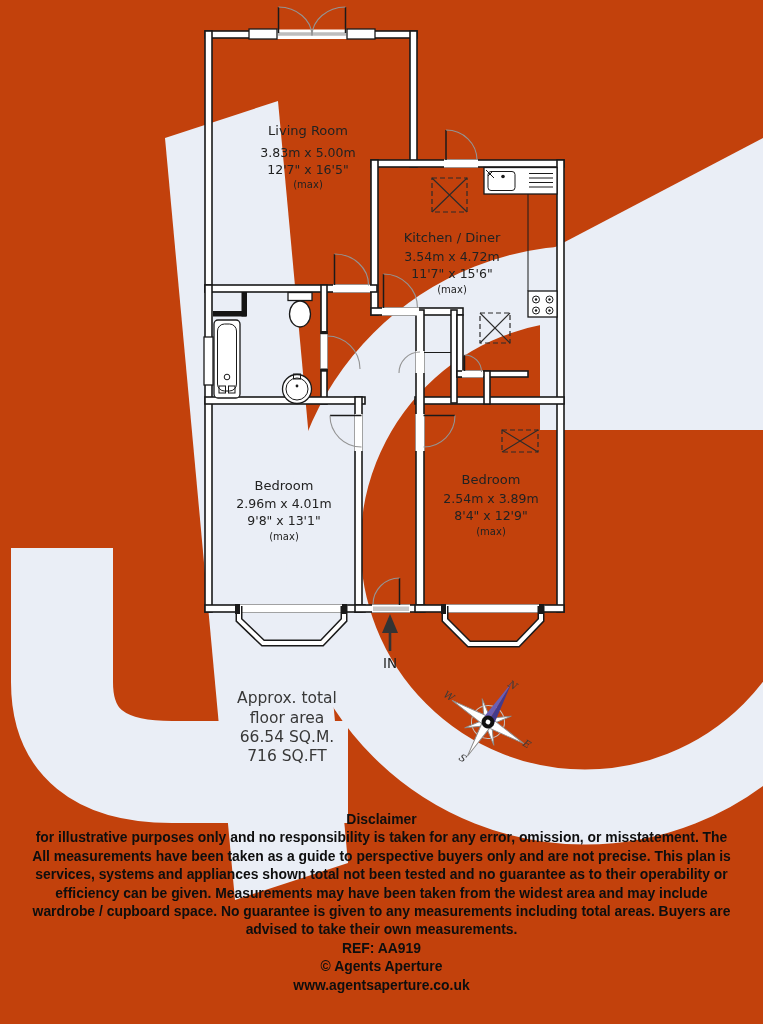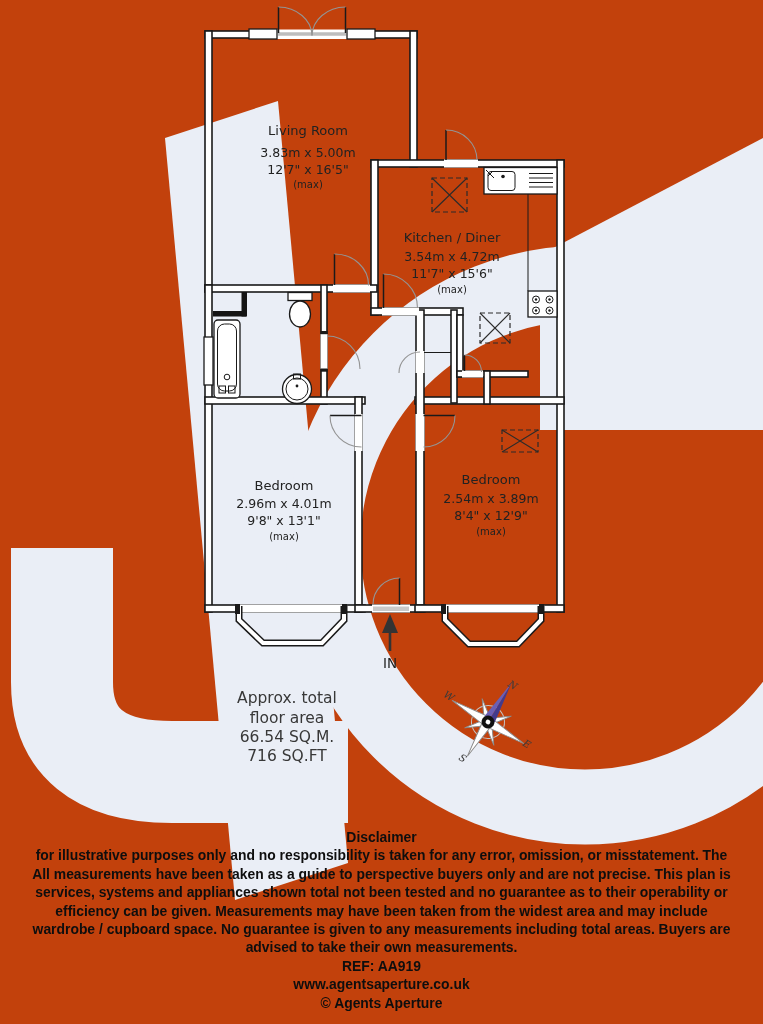--- a/index.html
+++ b/index.html
@@ -16,21 +16,21 @@
   .sky{fill:none;stroke:#2b2b2b;stroke-width:1.2;stroke-dasharray:5,3;}
   .skyx{fill:none;stroke:#2b2b2b;stroke-width:1.1;}
   .roomname{font-size:13px;fill:#222;text-anchor:middle;}
   .roomdim{font-size:12.5px;fill:#222;text-anchor:middle;}
   .roommax{font-size:10px;fill:#222;text-anchor:middle;}
   .areatxt{font-size:15.5px;fill:#383838;text-anchor:middle;}
   .intxt{font-size:13.5px;fill:#222;text-anchor:middle;}
   .comptxt{font-size:10px;fill:#3a3a3a;text-anchor:middle;font-family:"DejaVu Serif",serif;font-style:italic;}
   .baywall{fill:none;stroke:#1a1a1a;stroke-width:7;}
   .baywhite{fill:none;stroke:#ffffff;stroke-width:4;}
-  #disclaimer-block{position:absolute;left:0;top:828px;width:763px;text-align:center;
+  #disclaimer-block{position:absolute;left:0;top:810px;width:763px;text-align:center;
      font-family:"Liberation Sans",sans-serif;font-weight:bold;font-size:13.9px;
      line-height:18.4px;color:#0e0e0e;}
   #disclaimer-block div{white-space:nowrap;}
 </style>
 </head>
 <body>
 
 <div id="page">
 <svg id="plan-svg" width="763" height="1024" viewBox="0 0 763 1024">
 
@@ -266,16 +266,16 @@
 
   <div id="disclaimer-block">
     <div>Disclaimer</div>
     <div>for illustrative purposes only and no responsibility is taken for any error, omission, or misstatement. The</div>
     <div>All measurements have been taken as a guide to perspective buyers only and are not precise. This plan is</div>
     <div>services, systems and appliances shown total not been tested and no guarantee as to their operability or</div>
     <div>efficiency can be given. Measurements may have been taken from the widest area and may include</div>
     <div>wardrobe / cupboard space. No guarantee is given to any measurements including total areas. Buyers are</div>
     <div>advised to take their own measurements.</div>
     <div>REF: AA919</div>
+    <div>© Agents Aperture</div>
     <div>www.agentsaperture.co.uk</div>
-    <div>© Agents Aperture</div>
   </div>
 </div>
 
 </body></html>

